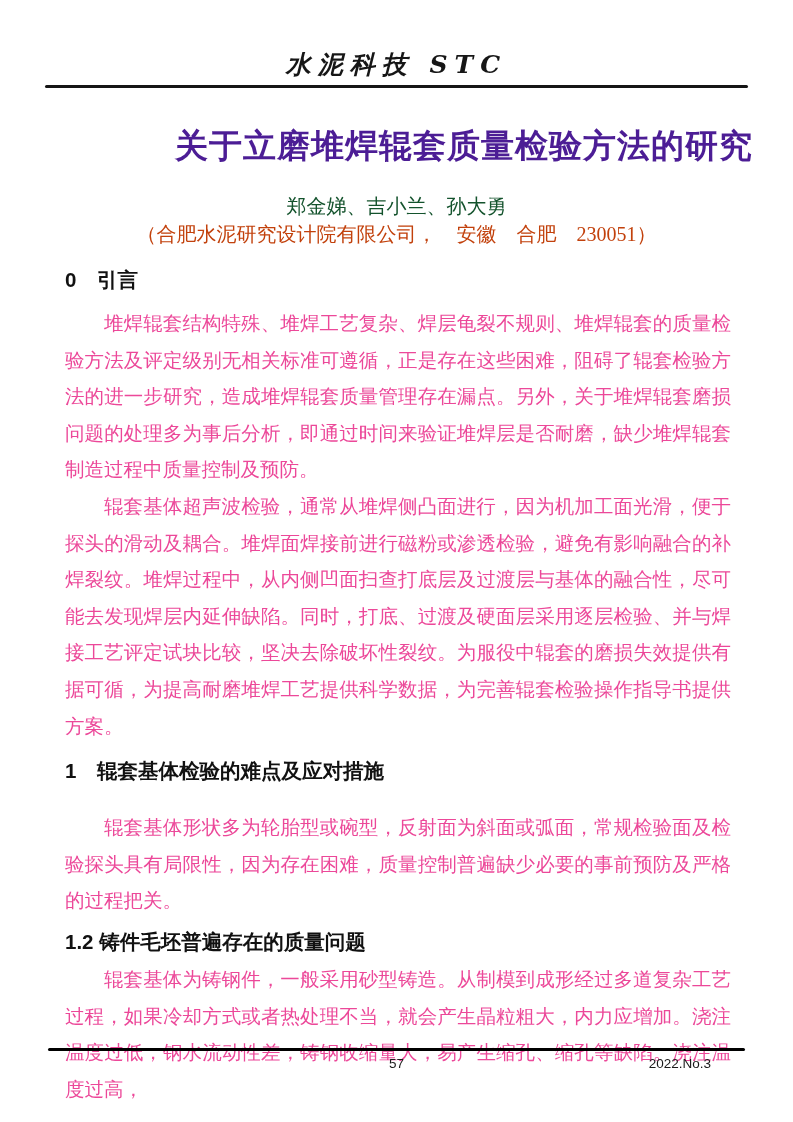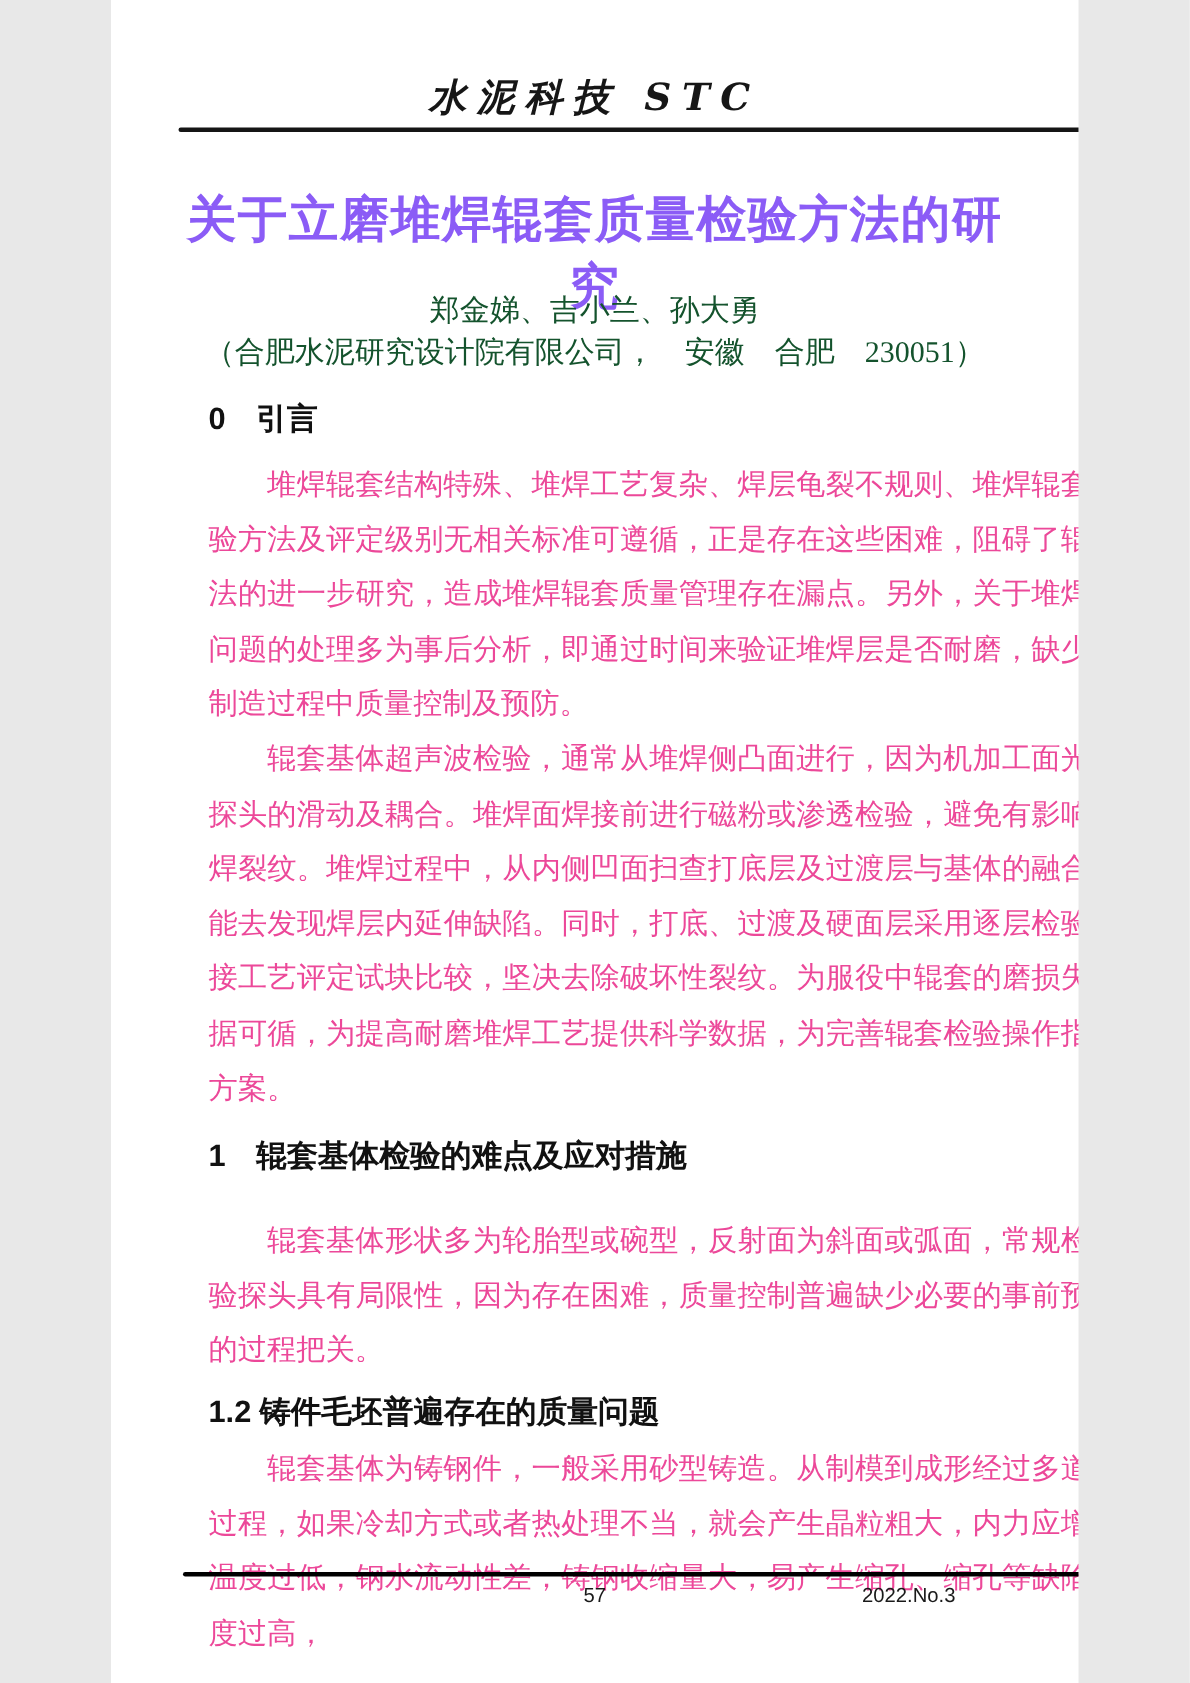--- a/index.html
+++ b/index.html
@@ -1,19 +1,19 @@
 <!DOCTYPE html>
 <html lang="zh"><head>
 <meta charset="utf-8">
 <style>
   * { margin: 0; padding: 0; box-sizing: border-box; }
   html, body { background: #e8e8e8; }
   .page {
     position: relative;
-    width: 645px;
+    width: 793px;
     height: 1122px;
     background: #ffffff;
     margin: 0 auto;
     overflow: hidden;
     color: #1a1a1a;
     font-family: "Liberation Serif", serif;
   }
   
   .masthead {
     position: absolute;
@@ -30,40 +30,40 @@
     position: absolute;
     top: 85px; left: 45px;
     width: 703px; height: 3px;
     background: #151515;
     border-radius: 2px;
   }
   
   .article-title {
     position: absolute;
     top: 124px; left: 40px; right: 40px;
-    text-align: center;
+    text-align: right;
     font-family: "Liberation Sans", sans-serif;
     font-weight: 700;
     font-size: 33px;
     letter-spacing: 1px;
-    color: #8b5cf6;
+    color: #4c1d95;
   }
   .article-authors {
     position: absolute;
     top: 193px; left: 0; right: 0;
     text-align: center;
     font-size: 20px;
     color: #14532d;
   }
   .article-affiliation {
     position: absolute;
     top: 221px; left: 0; right: 0;
     text-align: center;
     font-size: 20px;
-    color: #14532d;
+    color: #c2410c;
   }
   
   .content {
     position: absolute;
     top: 266px; left: 65px;
     width: 666px;
   }
   .sec-heading {
     font-family: "Liberation Sans", sans-serif;
     font-weight: 700;

